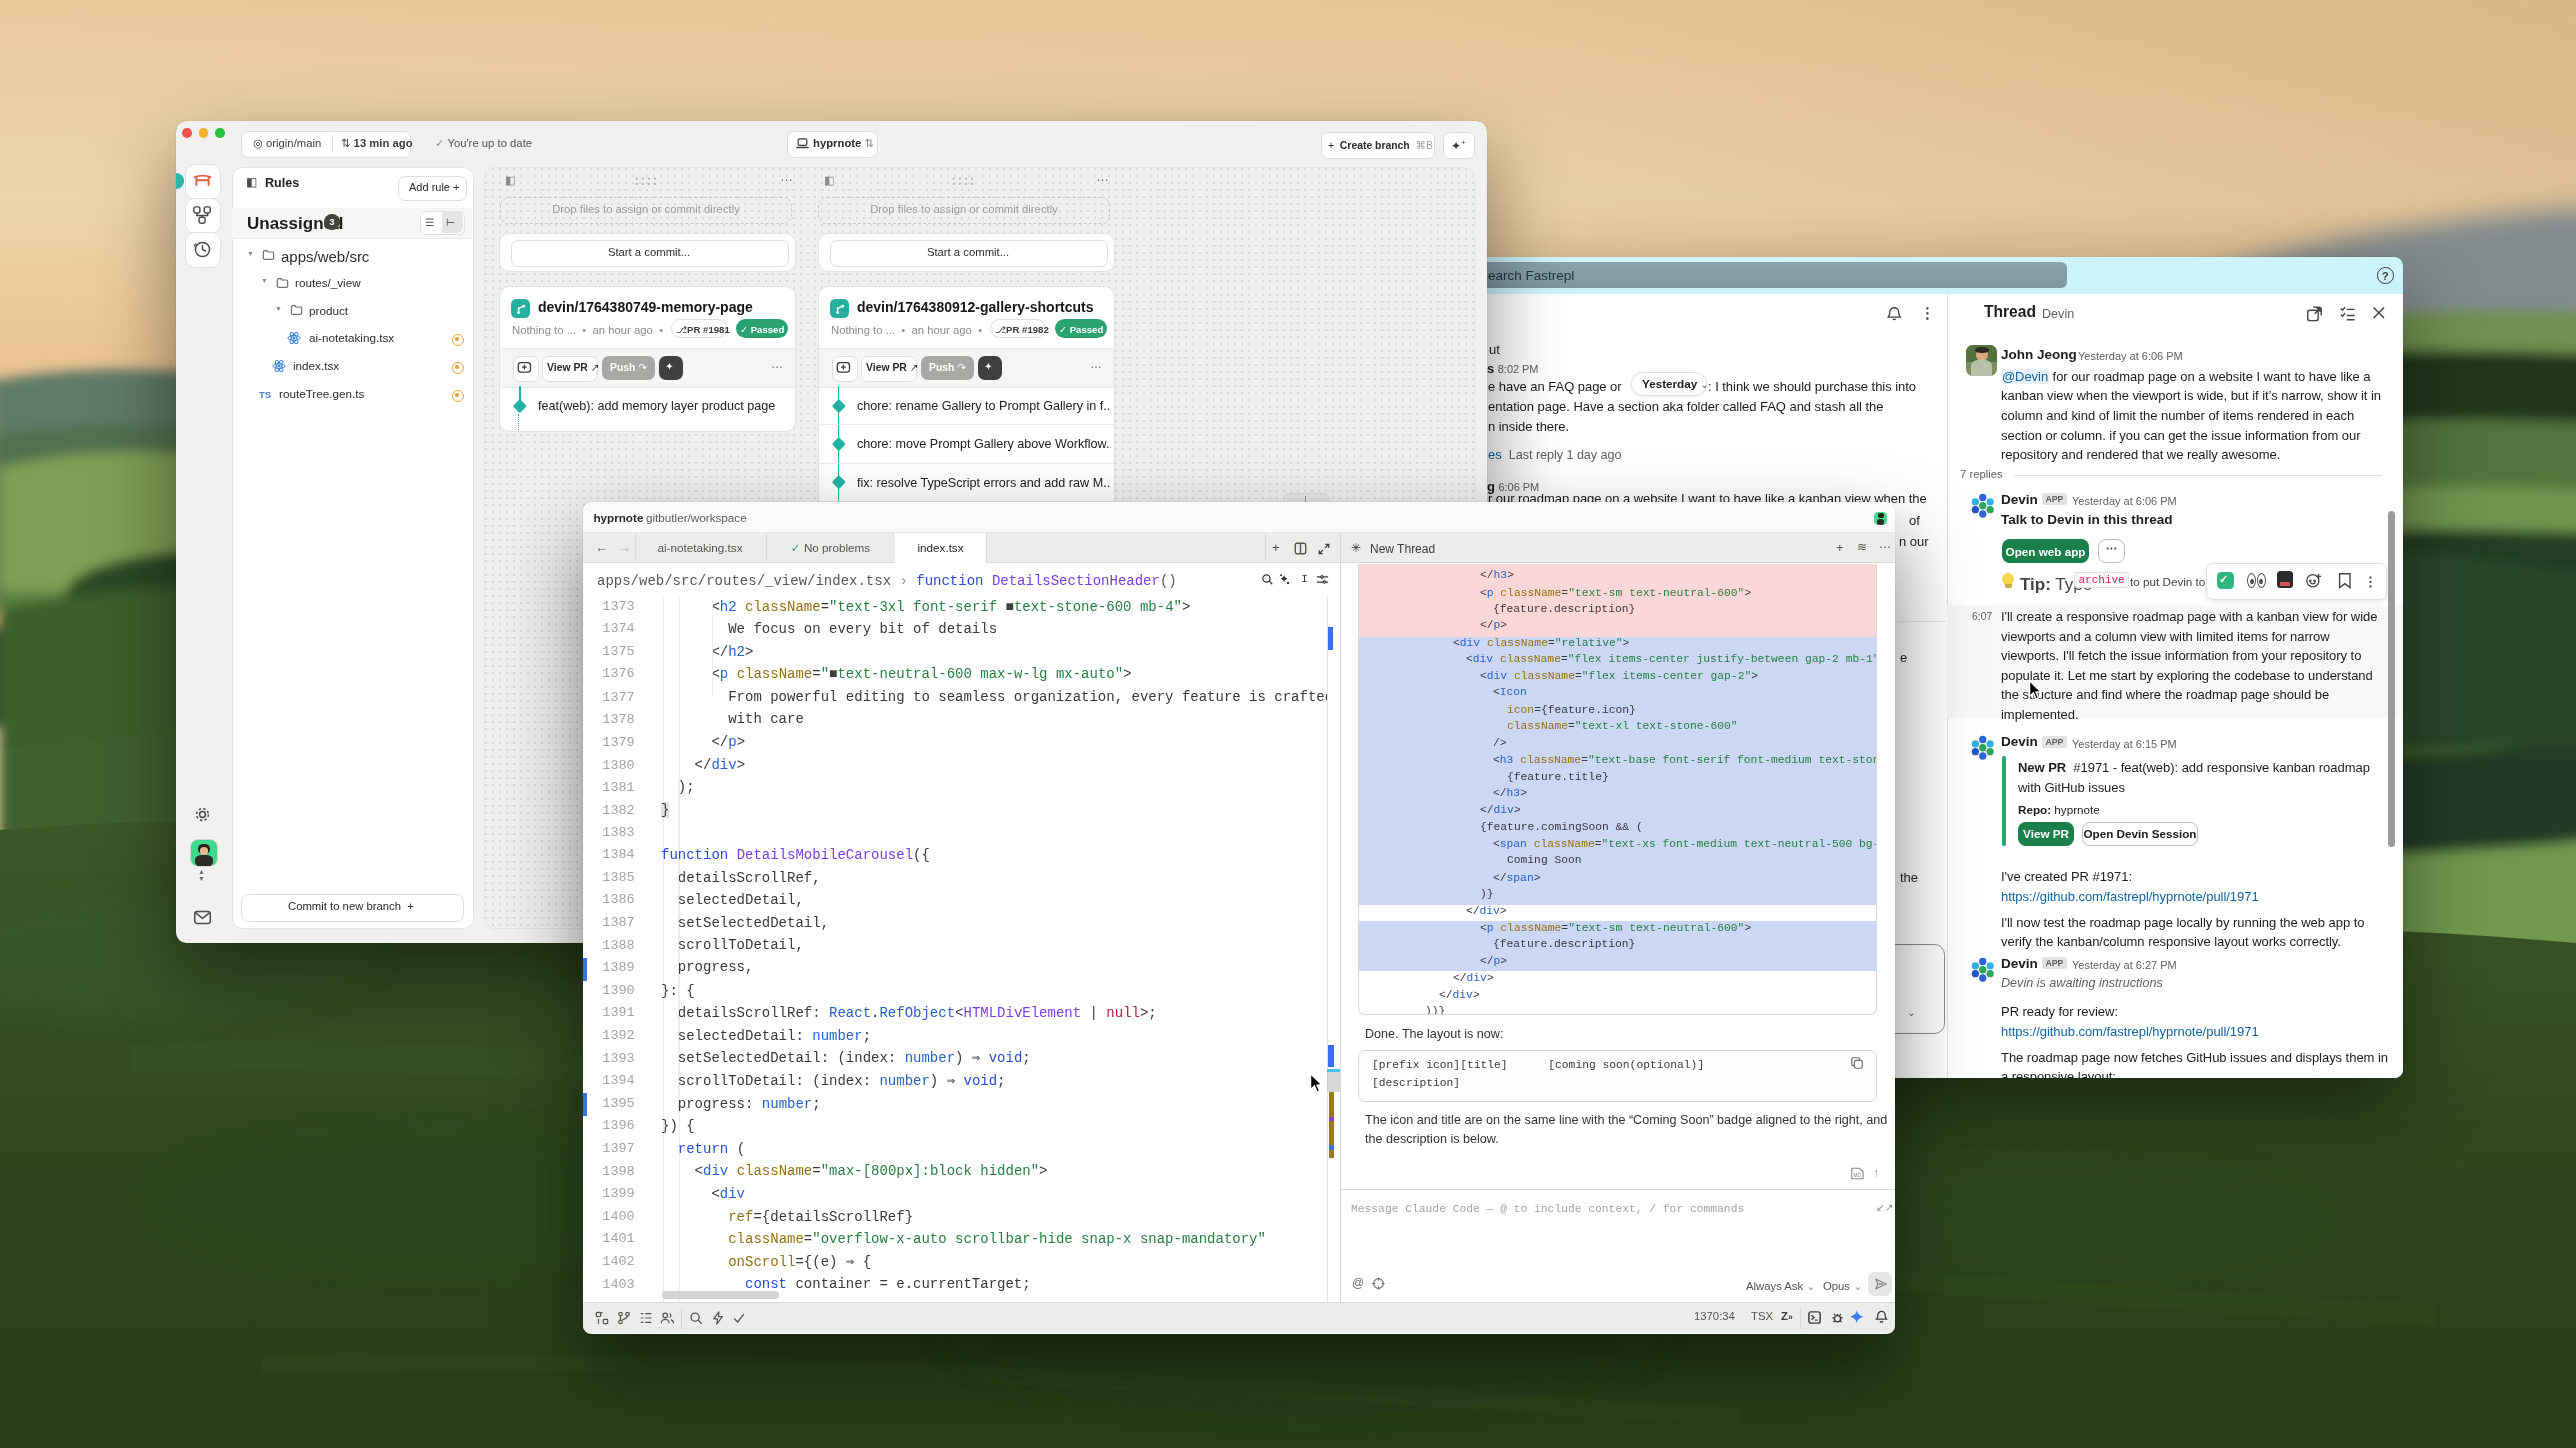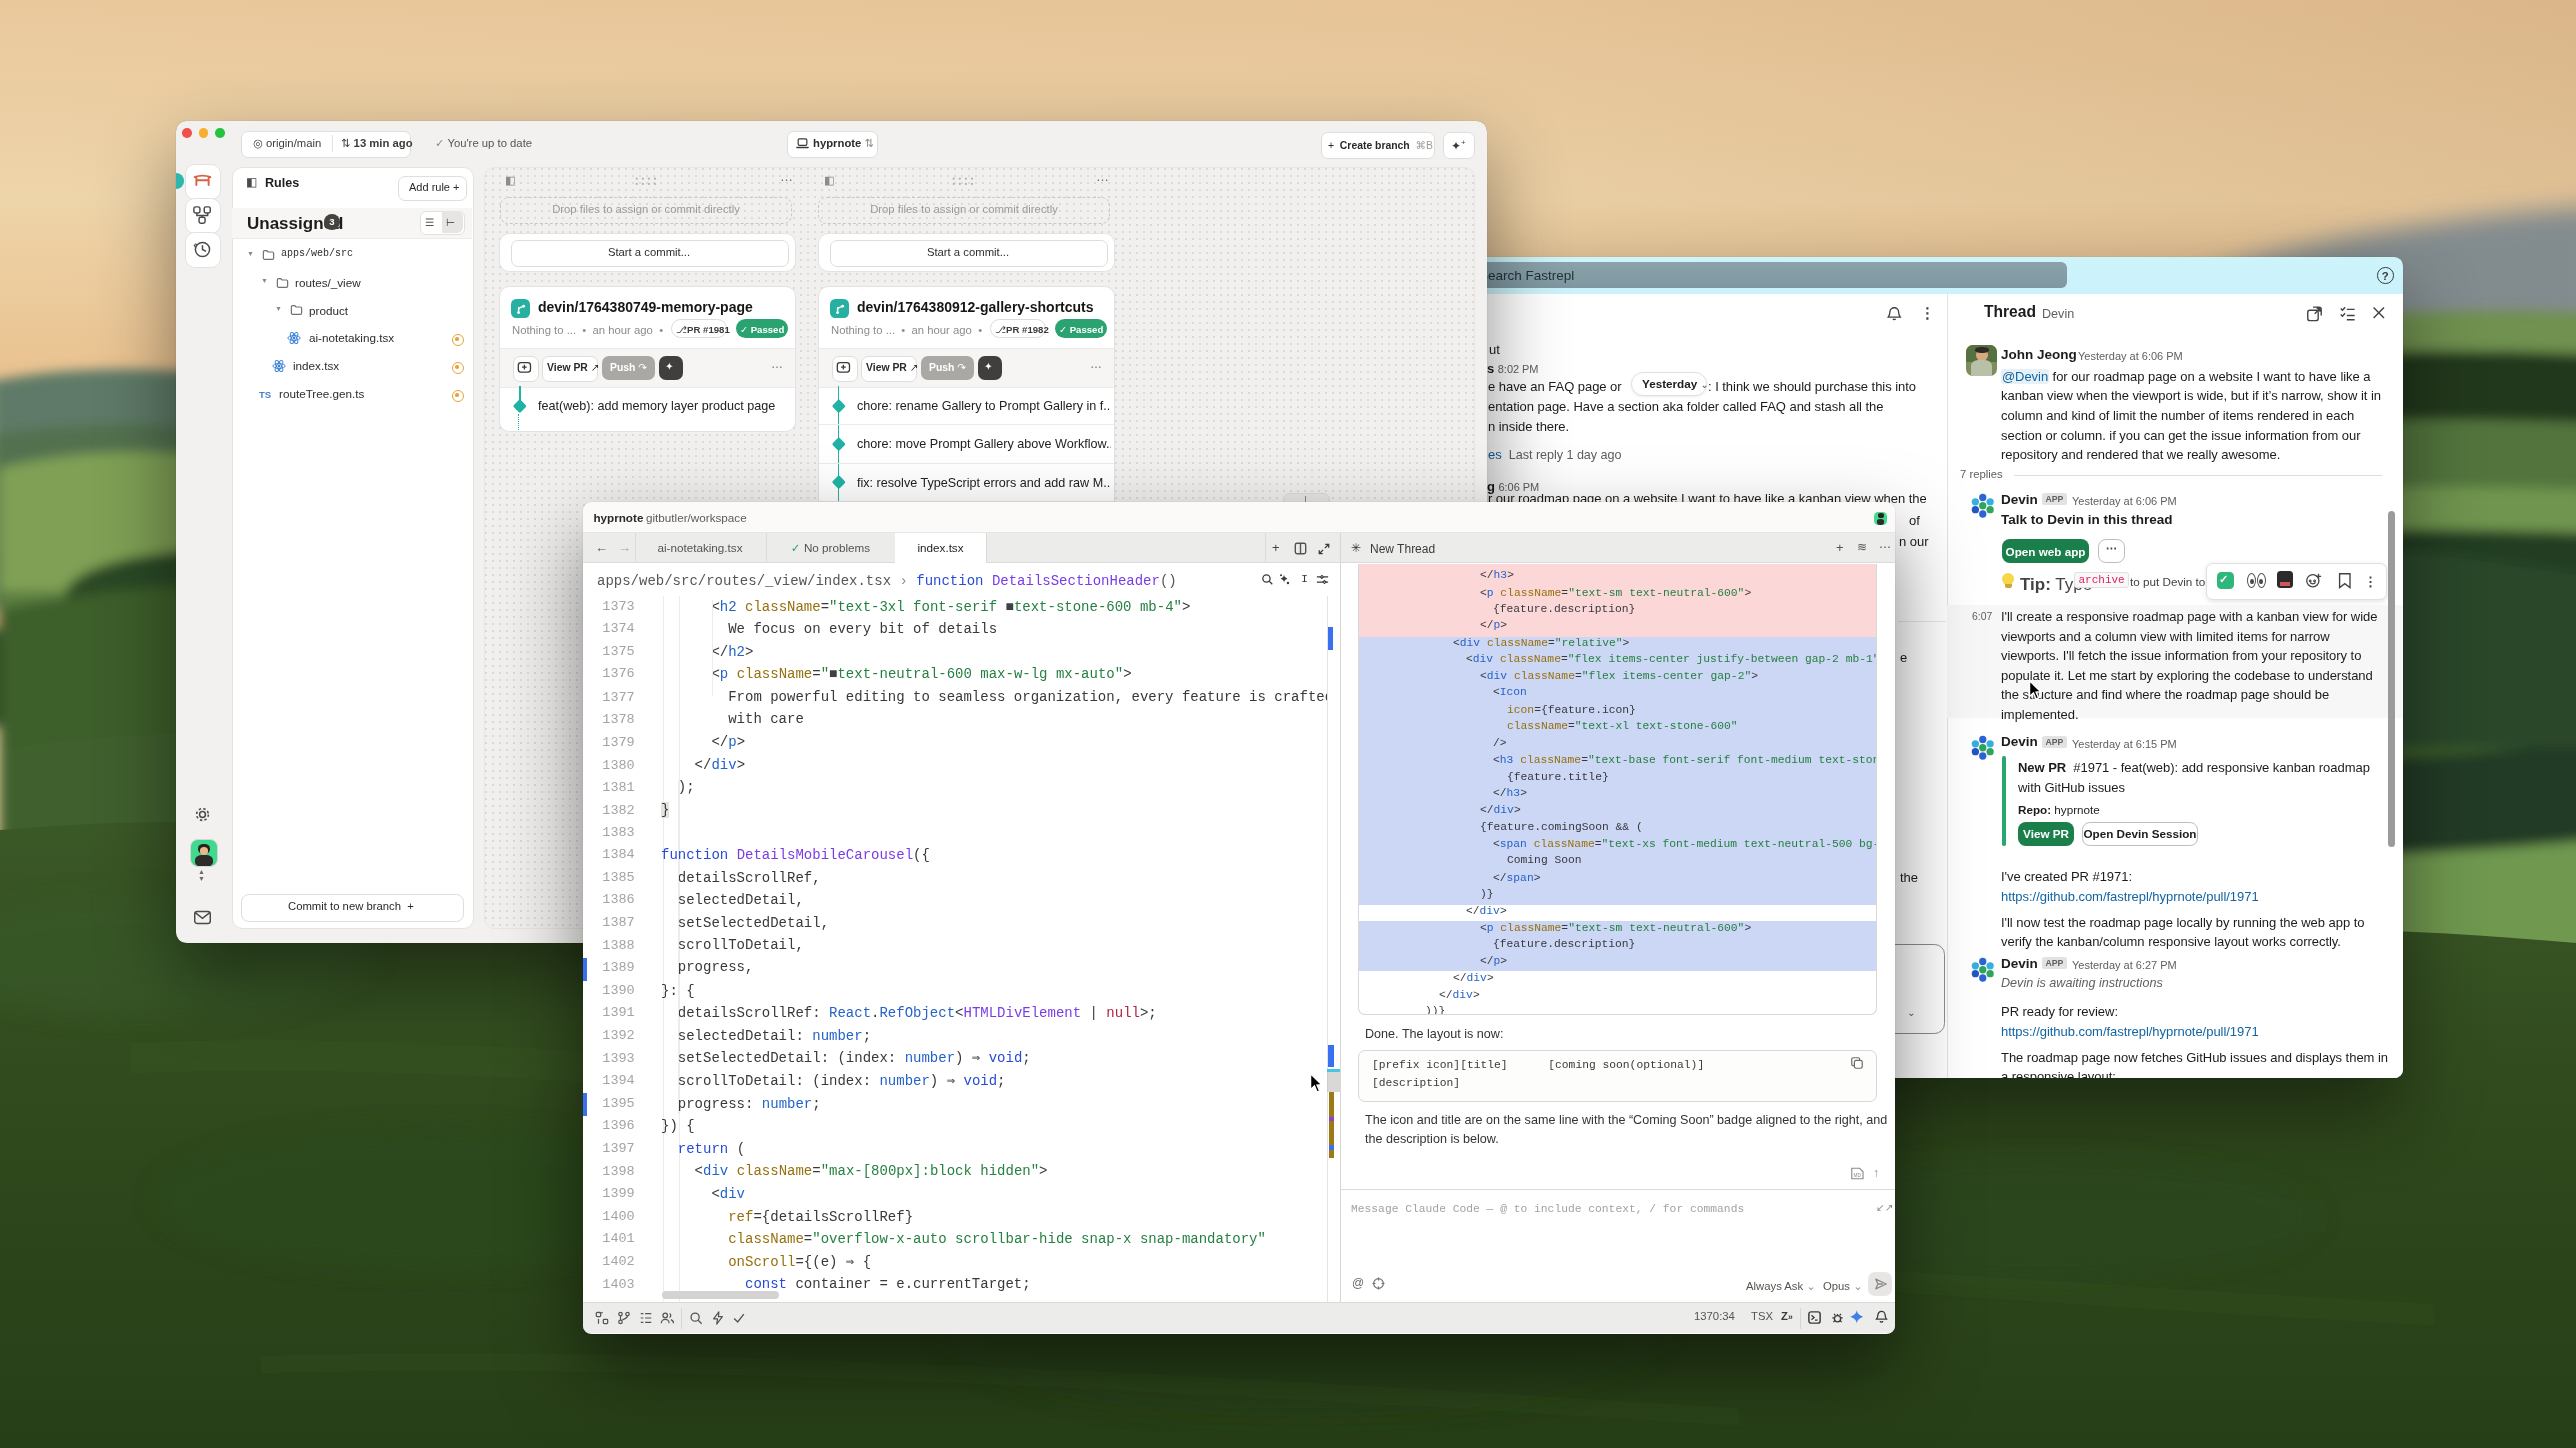--- a/index.html
+++ b/index.html
@@ -329,21 +329,21 @@
   <div class="abs" style="left:244px;top:90px;width:43px;height:22px;border:0.9px solid #e2e1df;border-radius:6px;background:#fff;"></div>
   <div class="abs" style="left:266px;top:90px;width:21px;height:22px;background:#e6e5e3;border-radius:0 6px 6px 0;"></div>
   <div class="abs" style="left:249px;top:95px;font-size:10.4px;color:#55554f;">☰</div>
   <div class="abs" style="left:270px;top:95px;font-size:10.4px;color:#33332f;">⊢</div>
 
   <div id="gbtree">
     <div class="abs" style="left:71px;top:129px;font-size:7px;color:#8a8a88;">▼</div>
     <svg class="abs" style="left:86px;top:128px" width="13" height="12" viewBox="0 0 15 14">
         <path d="M1.5,3.5 a1.5,1.5 0 0 1 1.5,-1.5 H5.5 L7,3.5 H12 a1.5,1.5 0 0 1 1.5,1.5 V10.5 a1.5,1.5 0 0 1 -1.5,1.5 H3 a1.5,1.5 0 0 1 -1.5,-1.5 Z" fill="none" stroke="#71716f" stroke-width="1.4"></path>
       </svg>
-    <div class="abs" style="left:105px;top:127px;font-size:10px;color:#2e2e2c;font-family:Liberation Mono, monospace;">apps/web/src</div>
+    <div class="abs" style="left:105px;top:127px;font-size:15px;color:#2e2e2c;">apps/web/src</div>
     <div class="abs" style="left:85px;top:156px;font-size:7px;color:#8a8a88;">▼</div>
     <svg class="abs" style="left:100px;top:156px" width="13" height="12" viewBox="0 0 15 14">
         <path d="M1.5,3.5 a1.5,1.5 0 0 1 1.5,-1.5 H5.5 L7,3.5 H12 a1.5,1.5 0 0 1 1.5,1.5 V10.5 a1.5,1.5 0 0 1 -1.5,1.5 H3 a1.5,1.5 0 0 1 -1.5,-1.5 Z" fill="none" stroke="#71716f" stroke-width="1.4"></path>
       </svg>
     <div class="abs" style="left:119px;top:155px;font-size:11.7px;color:#2e2e2c;">routes/_view</div>
     <div class="abs" style="left:99px;top:184px;font-size:7px;color:#8a8a88;">▼</div>
     <svg class="abs" style="left:114px;top:183px" width="13" height="12" viewBox="0 0 15 14">
         <path d="M1.5,3.5 a1.5,1.5 0 0 1 1.5,-1.5 H5.5 L7,3.5 H12 a1.5,1.5 0 0 1 1.5,1.5 V10.5 a1.5,1.5 0 0 1 -1.5,1.5 H3 a1.5,1.5 0 0 1 -1.5,-1.5 Z" fill="none" stroke="#71716f" stroke-width="1.4"></path>
       </svg>
     <div class="abs" style="left:133px;top:183px;font-size:11.7px;color:#2e2e2c;">product</div>

